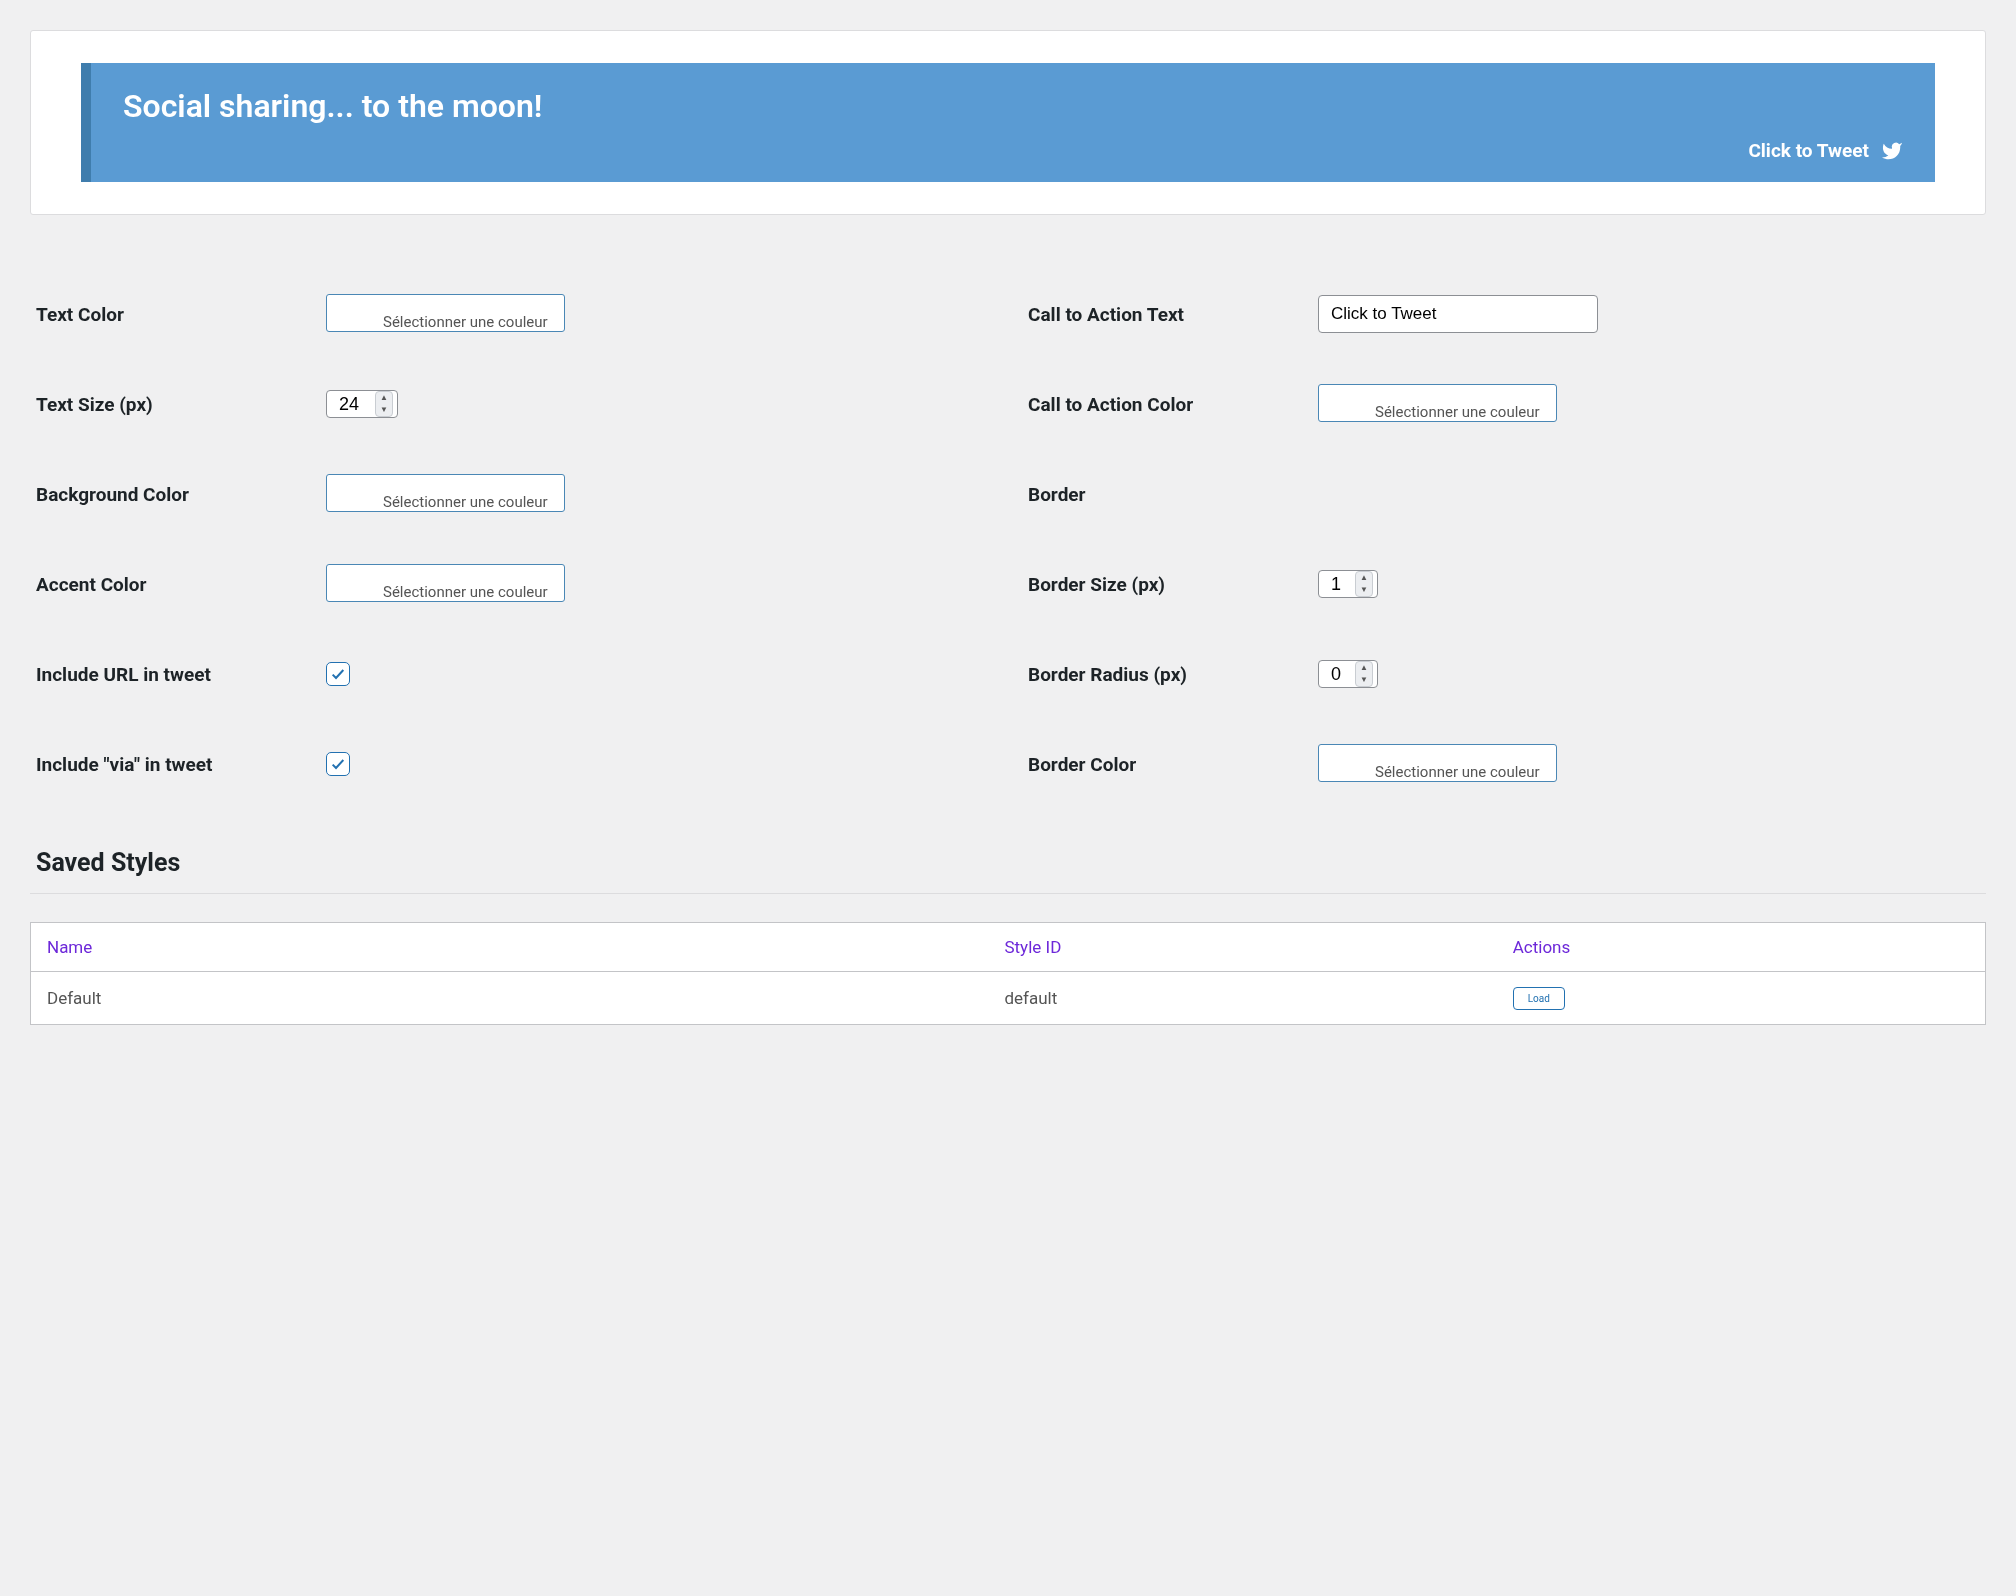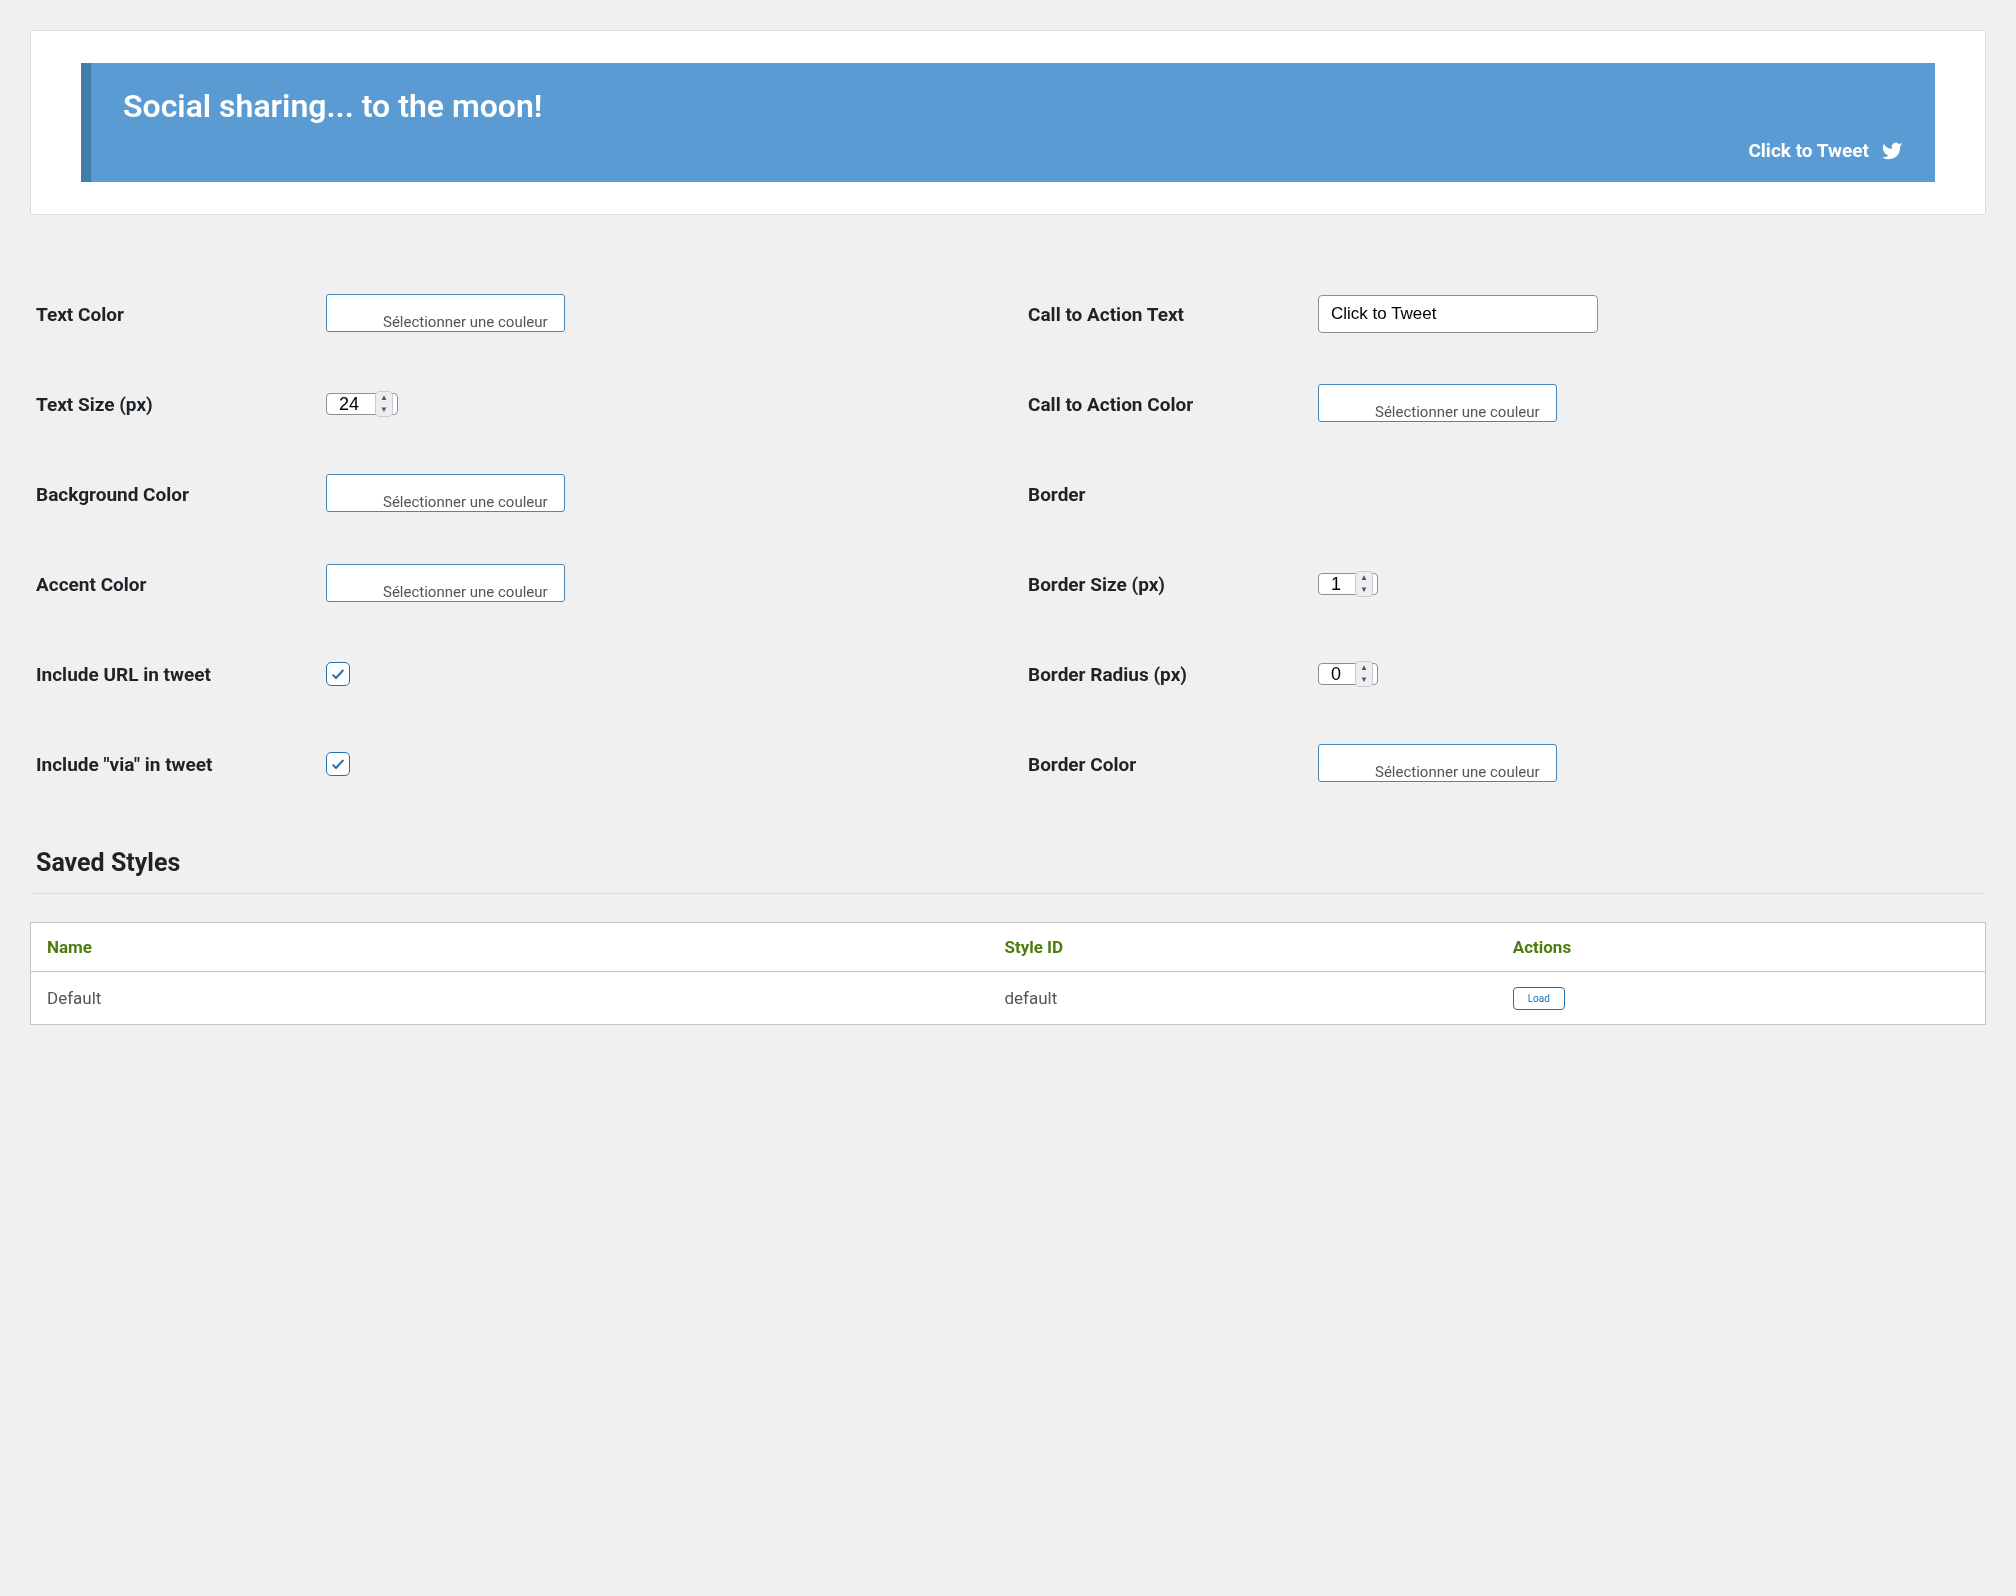--- a/index.html
+++ b/index.html
@@ -84,21 +84,21 @@
       font-size: 15px;
       color: #555;
     }
 
     .num-input {
       display: inline-flex;
       align-items: center;
       border: 1px solid #8c8f94;
       border-radius: 4px;
       background: #fff;
-      height: 22px;
+      height: 28px;
       padding: 0 4px 0 12px;
     }
     .num-input input {
       border: none;
       outline: none;
       width: 36px;
       font-size: 18px;
       background: transparent;
     }
     .stepper {
@@ -165,22 +165,22 @@
       border-collapse: collapse;
       background: #fff;
       border: 1px solid #c3c4c7;
     }
     table.styles th, table.styles td {
       text-align: left;
       padding: 14px 16px;
       font-size: 17px;
     }
     table.styles th {
-      font-weight: 700;
-      color: #4d7c0f;
+      font-weight: 400;
+      color: #6d28d9;
       border-bottom: 1px solid #c3c4c7;
     }
     table.styles td { color: #555; }
     .load-btn {
       display: inline-block;
       border: 1px solid #2271b1;
       color: #2271b1;
       background: #fff;
       border-radius: 4px;
       padding: 5px 14px;

